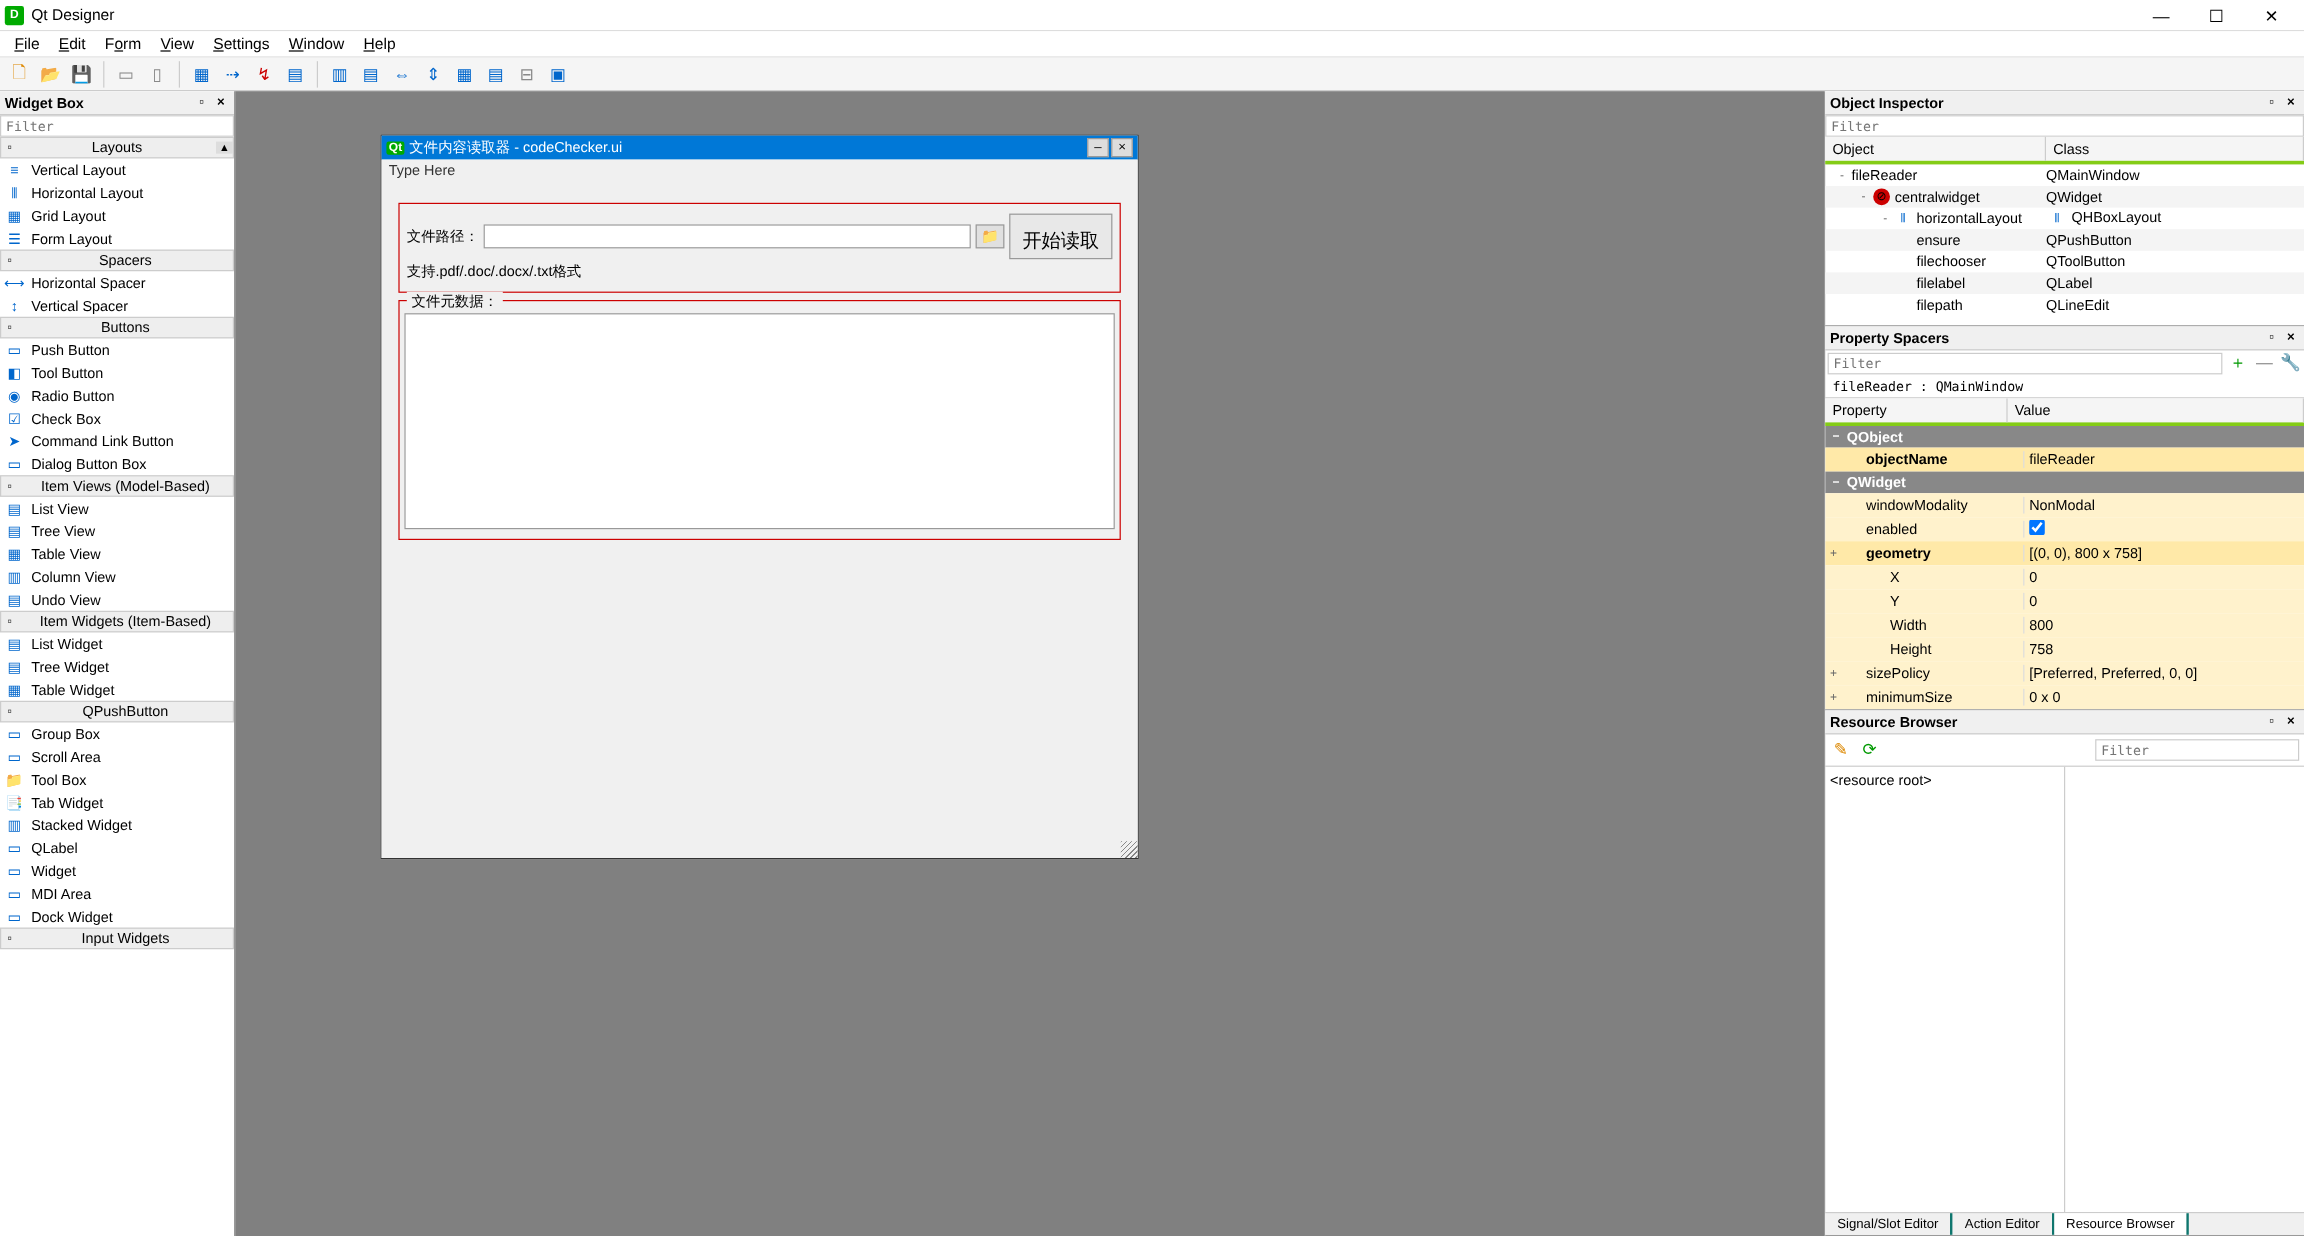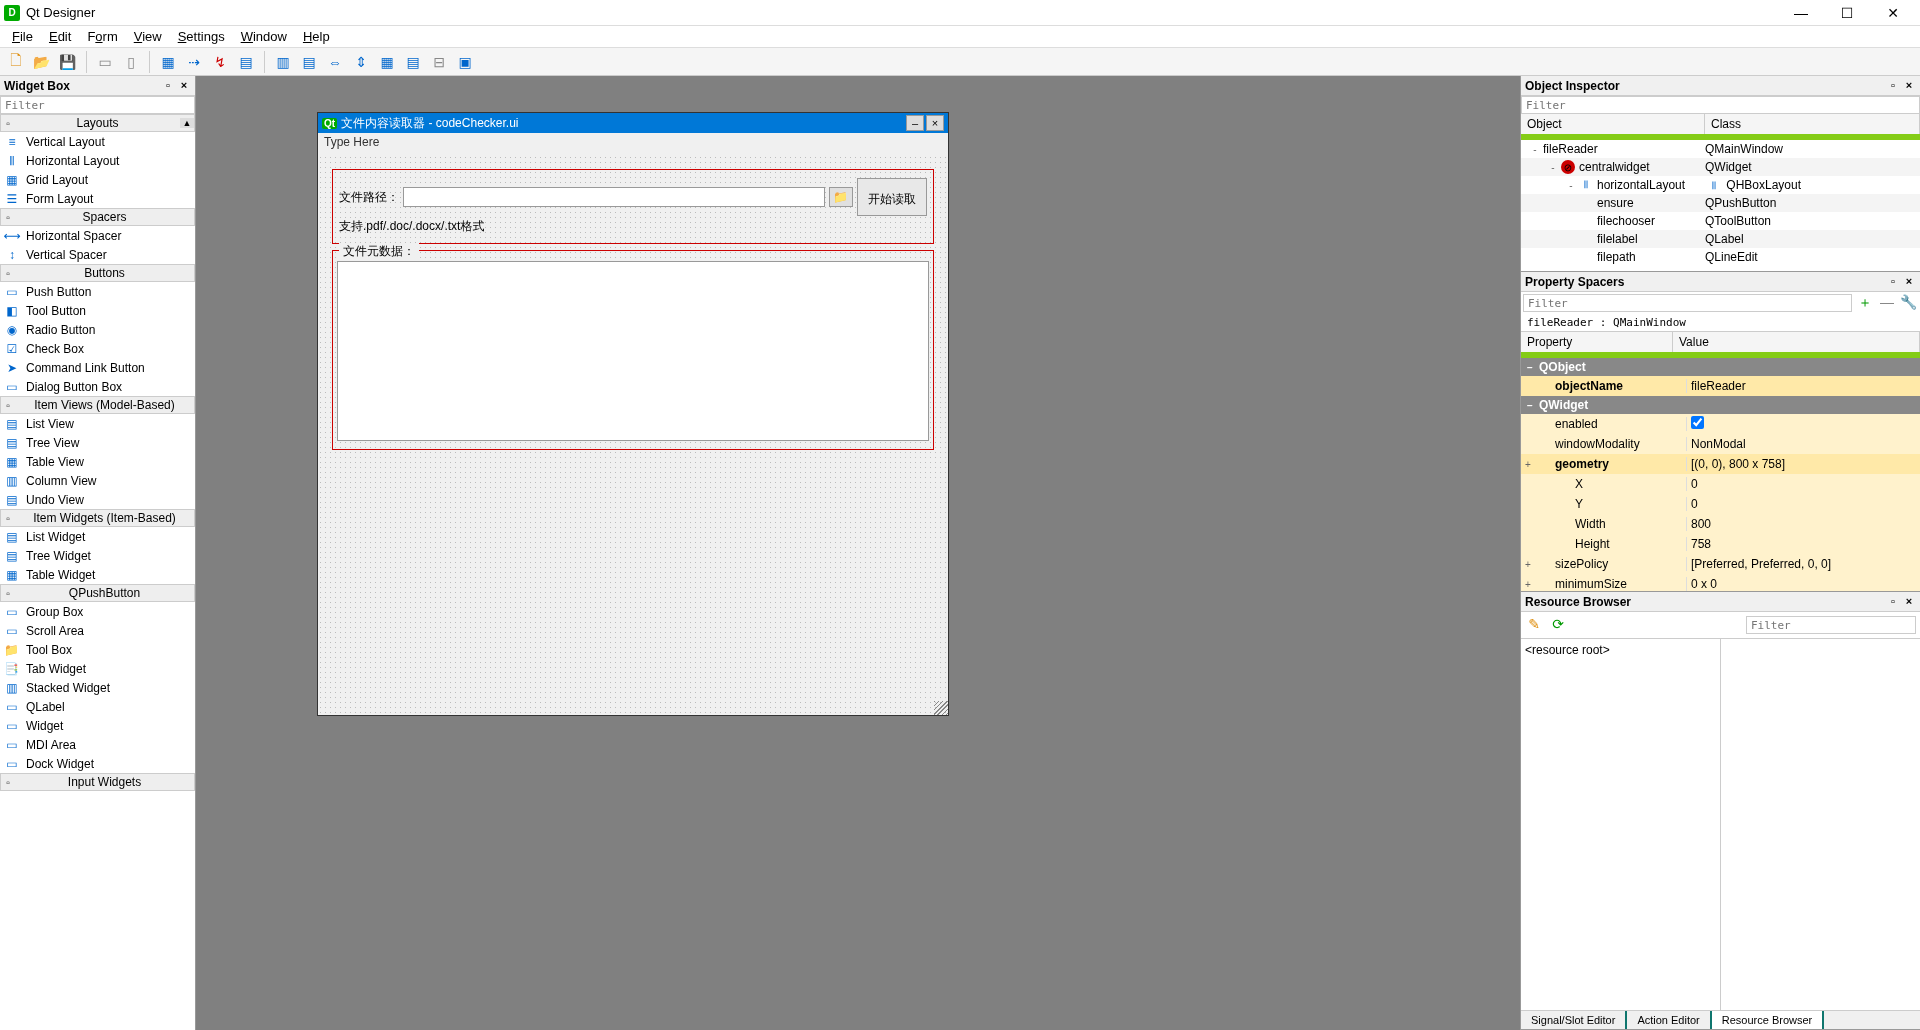--- a/index.html
+++ b/index.html
@@ -46,30 +46,30 @@
 .design-titlebar .qt-badge { background: #0a0; color: #fff; padding: 0 2px; font-size: 10px; border-radius: 2px; margin-right: 4px; font-weight: bold; }
 .design-titlebar .spacer { flex: 1; }
 .design-titlebar .dwbtn { width: 18px; height: 16px; background: #ddd; color: #000; text-align: center; font-size: 11px; margin-left: 2px; border: 1px solid #999; line-height: 14px; cursor: pointer; }
 .design-menubar { height: 22px; background: #f0f0f0; padding: 2px 6px; font-size: 12px; color: #333; }
 .design-body { background: #f0f0f0; background-image: radial-gradient(#bbb 0.5px, transparent 0.5px); background-size: 5px 5px; padding: 8px; height: 560px; position: relative; }
 .form-section { border: 1px solid #c00; margin: 6px; padding: 6px; background: rgba(255,255,255,0); }
 .form-row { display: flex; align-items: center; gap: 4px; margin: 2px 0; }
 .form-label { font-size: 12px; }
 .form-input { flex: 1; height: 20px; border: 1px solid #999; background: #fff; }
 .icon-btn { width: 24px; height: 20px; background: #e0e0e0; border: 1px solid #999; display: flex; align-items: center; justify-content: center; cursor: pointer; font-size: 12px; }
-.text-btn { height: 38px; padding: 12px 10px; background: #e8e8e8; border: 1px solid #999; cursor: pointer; font-size: 12px; }
+.text-btn { height: 38px; padding: 12px 10px; background: #e8e8e8; border: 1px solid #999; cursor: pointer; font-size: 16px; }
 .groupbox { border: 1px solid #c00; margin: 6px; position: relative; }
 .groupbox .gb-title { position: absolute; top: -8px; left: 6px; background: #f0f0f0; padding: 0 4px; font-size: 12px; }
 .groupbox .gb-body { margin: 10px 4px 4px; border: 1px solid #999; background: #fff; }
 .resize-handle { position: absolute; bottom: 0; right: 0; width: 14px; height: 14px; background: repeating-linear-gradient(135deg,#888,#888 1px,transparent 1px,transparent 3px); }
 
 
 .rightcol { width: 400px; display: flex; flex-direction: column; background: #fff; border-left: 1px solid #999; }
 .panel { display: flex; flex-direction: column; border-bottom: 1px solid #999; }
-.tree-header, .prop-header { display: flex; background: #f5f5f5; border-bottom: 6px solid #84cc16; }
+.tree-header, .prop-header { display: flex; background: #f5f5f5; border-bottom: 3px solid #84cc16; }
 .tree-header .th, .prop-header .th { padding: 3px 6px; border-right: 1px solid #ccc; font-size: 12px; }
 .tree-body { overflow-y: auto; }
 .tree-row { display: flex; align-items: center; height: 18px; font-size: 12px; }
 .tree-row.alt { background: #f4f4f4; }
 .tree-row .indent { display: inline-block; }
 .tree-row .exp { width: 12px; text-align: center; font-size: 10px; color: #666; }
 .tree-row .ticon { width: 14px; height: 14px; margin: 0 2px; display: inline-flex; align-items: center; justify-content: center; font-size: 10px; }
 .tree-row .name { padding-left: 2px; }
 .tree-row .class { }
 
@@ -444,27 +444,27 @@
       <div class="prop-body" id="propbody">
           <div class="prop-group"><span class="exp">−</span>QObject</div>
           <div class="prop-row hl">
             <span class="exp2"></span>
             <div class="pname" style="font-weight:bold;">objectName</div>
             <div class="pval">fileReader</div>
           </div>
           <div class="prop-group"><span class="exp">−</span>QWidget</div>
           <div class="prop-row hl2">
             <span class="exp2"></span>
+            <div class="pname" style="">windowModality</div>
+            <div class="pval">NonModal</div>
+          </div>
+          <div class="prop-row hl2">
+            <span class="exp2"></span>
             <div class="pname" style="">enabled</div>
             <div class="pval"><input type="checkbox" checked="" style=""></div>
-          </div>
-          <div class="prop-row hl2">
-            <span class="exp2"></span>
-            <div class="pname" style="">windowModality</div>
-            <div class="pval">NonModal</div>
           </div>
           <div class="prop-row hl">
             <span class="exp2">+</span>
             <div class="pname" style="font-weight:bold;">geometry</div>
             <div class="pval">[(0, 0), 800 x 758]</div>
           </div>
           <div class="prop-row hl2 indent1">
             <span class="exp2"></span>
             <div class="pname">X</div>
             <div class="pval">0</div>

